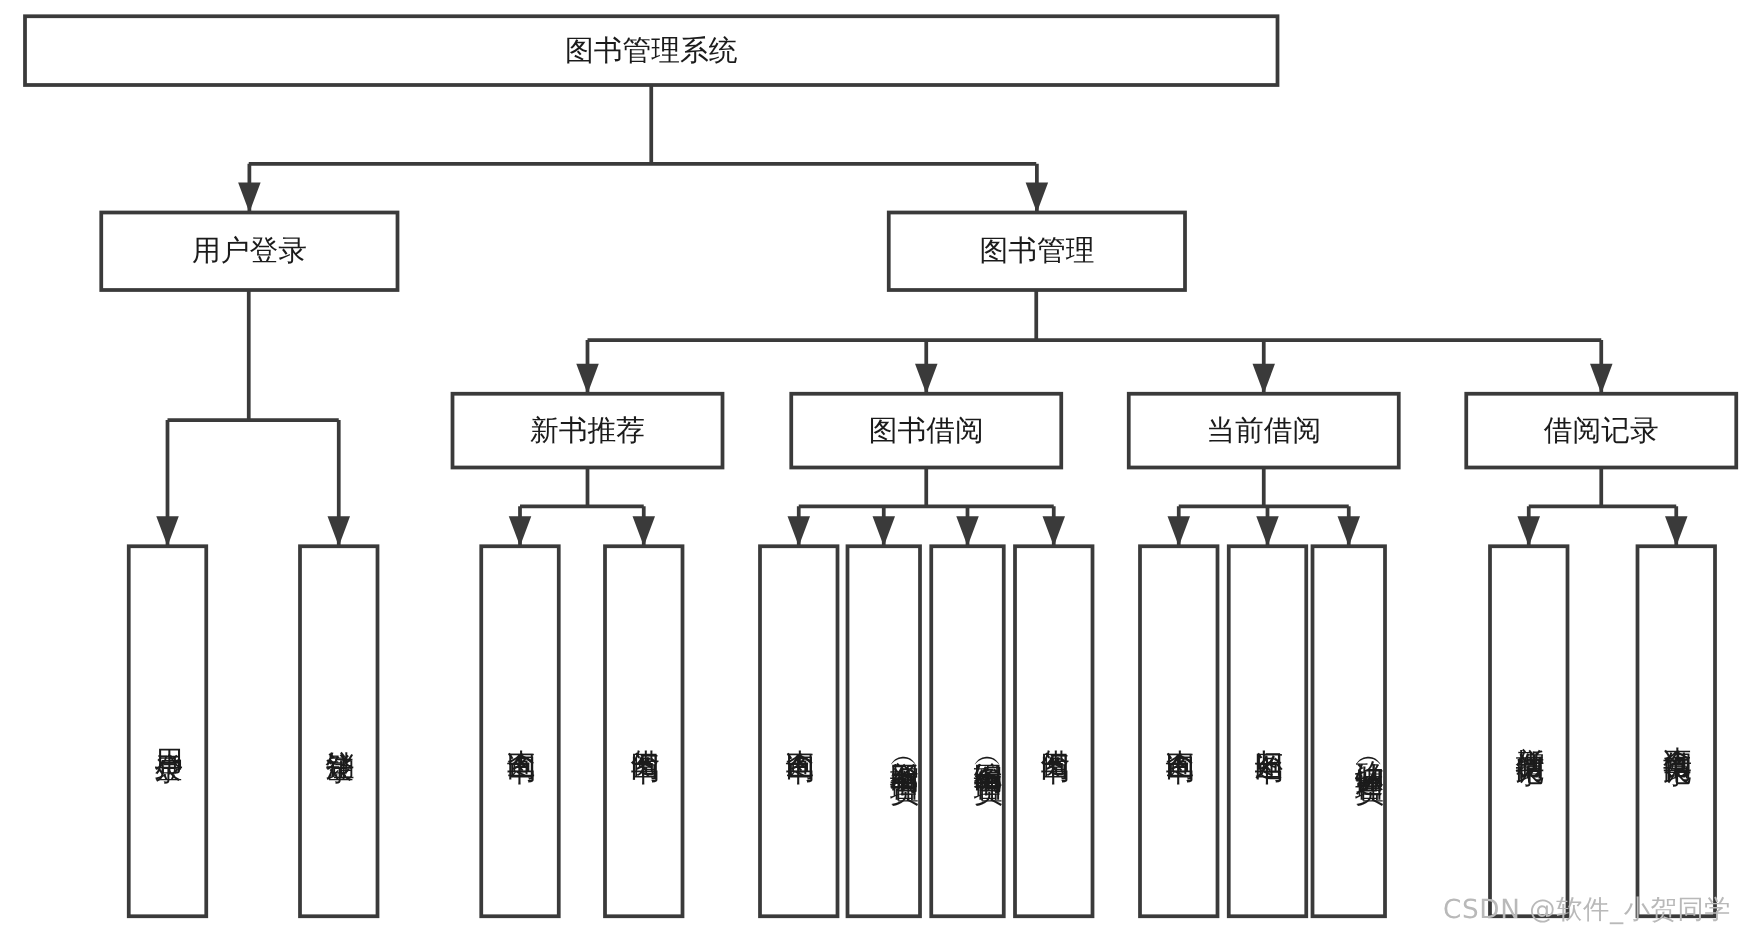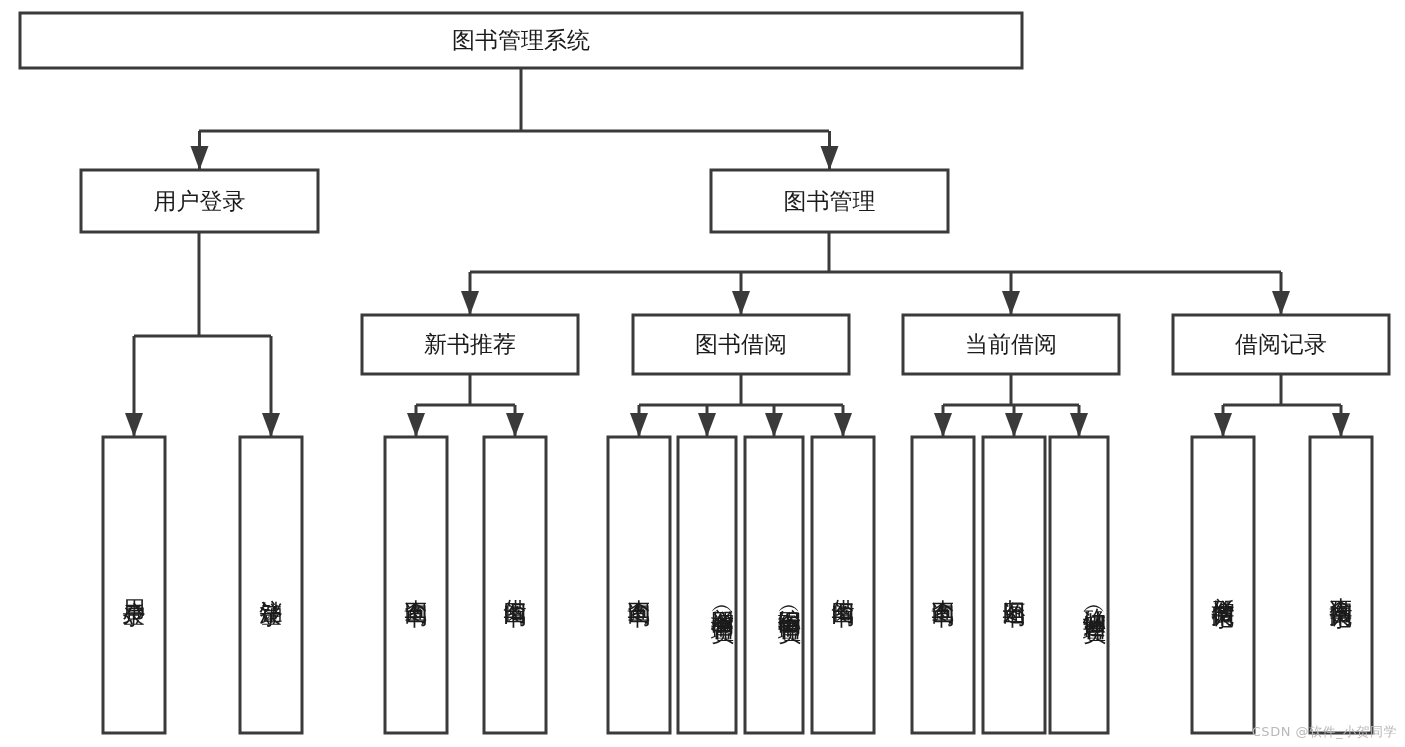--- a/index.html
+++ b/index.html
@@ -57,24 +57,24 @@
     color: #1b1b1b;
     letter-spacing: 2px;
     white-space: nowrap;
     display: flex;
     align-items: flex-start;
     justify-content: center;
     pointer-events: none;
   }
   .watermark {
     position: absolute;
-    right: 8px;
+    right: 20px;
     bottom: 6px;
     font-family: "DejaVu Sans", "Liberation Sans", sans-serif;
-    font-size: 13px;
+    font-size: 21px;
     color: #b9b9b9;
     white-space: nowrap;
     letter-spacing: 0.5px;
   }
 </style>
 </head>
 <body>
 
 <div id="diagram-root">
 

